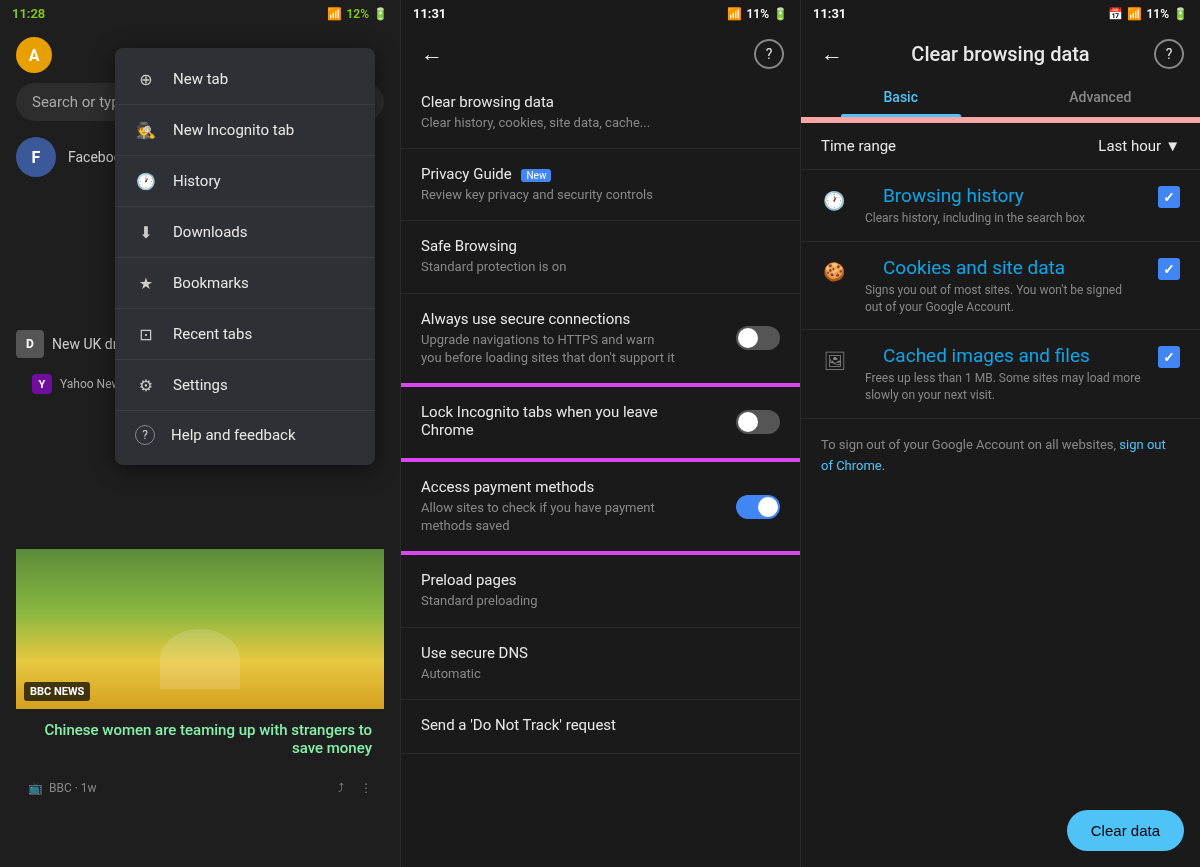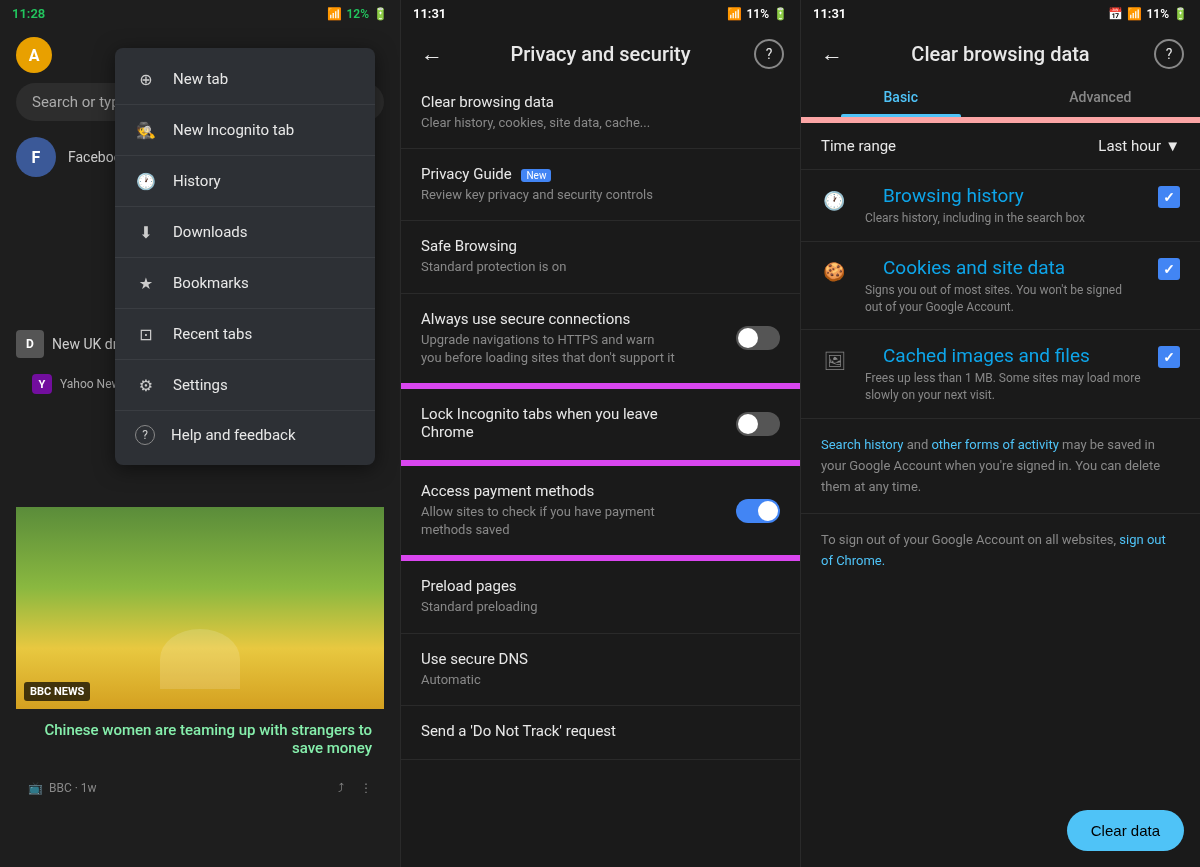--- a/index.html
+++ b/index.html
@@ -21,21 +21,21 @@
       position: relative;
       overflow: hidden;
       flex-shrink: 0;
     }
 
     .status-bar {
       display: flex;
       justify-content: space-between;
       align-items: center;
       padding: 6px 12px;
-      color: #22c55e;
+      color: #84cc16;
       font-size: 13px;
       font-weight: 600;
     }
 
     .status-right {
       display: flex;
       align-items: center;
       gap: 4px;
       font-size: 12px;
     }
@@ -87,21 +87,21 @@
       font-size: 16px;
     }
 
     .fb-label {
       color: #ccc;
       font-size: 14px;
     }
 
     .news-image {
       width: 100%;
-      height: 202px;
+      height: 160px;
       background: linear-gradient(135deg, #4a7c3f, #8ab34a, #f0d060);
       position: relative;
     }
 
     .bbc-badge {
       position: absolute;
       bottom: 8px;
       left: 8px;
       background: rgba(0,0,0,0.7);
       color: #fff;
@@ -251,21 +251,21 @@
       color: #888;
       font-size: 13px;
       line-height: 1.4;
     }
 
     .setting-item-row {
       display: flex;
       align-items: center;
       justify-content: space-between;
       padding: 16px 20px;
-      border-bottom: 6px solid #d946ef;
+      border-bottom: 4px solid #d946ef;
       gap: 45px;
     }
 
     .setting-info {
       flex: 1;
       margin-right: 16px;
     }
 
     
     .toggle {
@@ -635,21 +635,20 @@
     <span>11:31</span>
     <div class="status-right">
       <span>📶</span>
       <span>11%</span>
       <span>🔋</span>
     </div>
   </div>
 
   <div class="top-bar">
     <span class="back-btn">←</span>
-    <span class="top-bar-title">Privacy and security</span>
     <div class="help-btn">
       <span>?</span>
     </div>
   </div>
 
   <div class="settings-list">
 
     <div class="setting-item">
       <div class="setting-title">Clear browsing data</div>
       <div class="setting-subtitle">Clear history, cookies, site data, cache...</div>
@@ -778,26 +777,20 @@
       <div class="checkbox-icon">🖼</div>
       <div class="checkbox-content">
         <div class="checkbox-title">Cached images and files</div>
         <div class="checkbox-desc">Frees up less than 1 MB. Some sites may load more slowly on your next visit.</div>
       </div>
       <div class="checkbox-box">
         <span class="checkmark">✓</span>
       </div>
     </div>
 
-    <div class="info-text">
-      <span class="link-text">Search history</span>
-      <span> and </span>
-      <span class="link-text">other forms of activity</span>
-      <span> may be saved in your Google Account when you're signed in. You can delete them at any time.</span>
-    </div>
 
     <div class="sign-out-text">
       <span>To sign out of your Google Account on all websites, </span>
       <span class="link-text">sign out of Chrome.</span>
     </div>
 
     <div style="height:80px;"></div>
   </div>
 
   <button class="clear-data-btn">Clear data</button>

